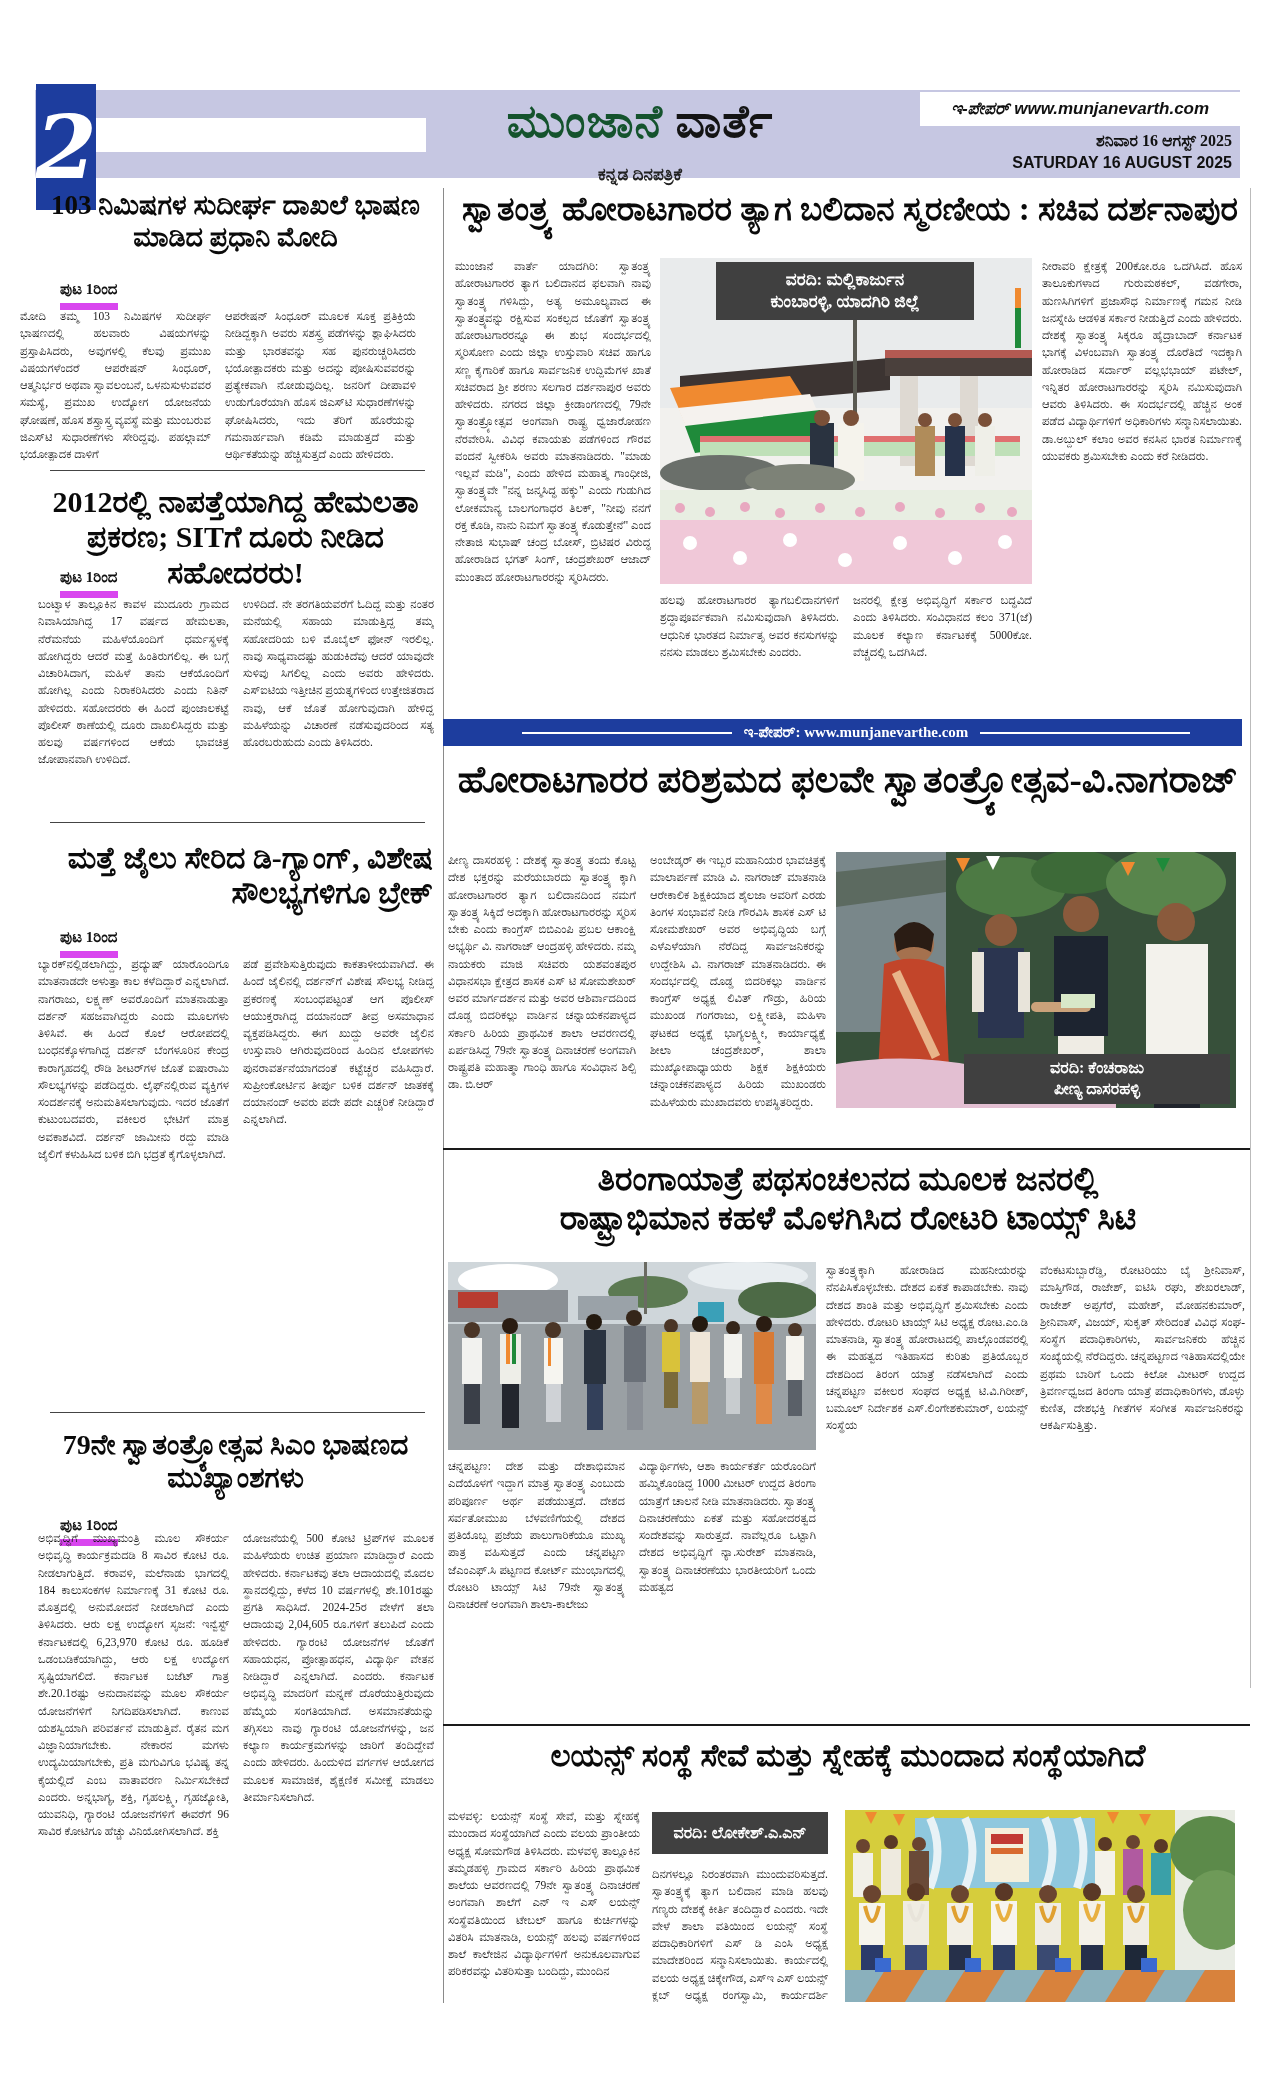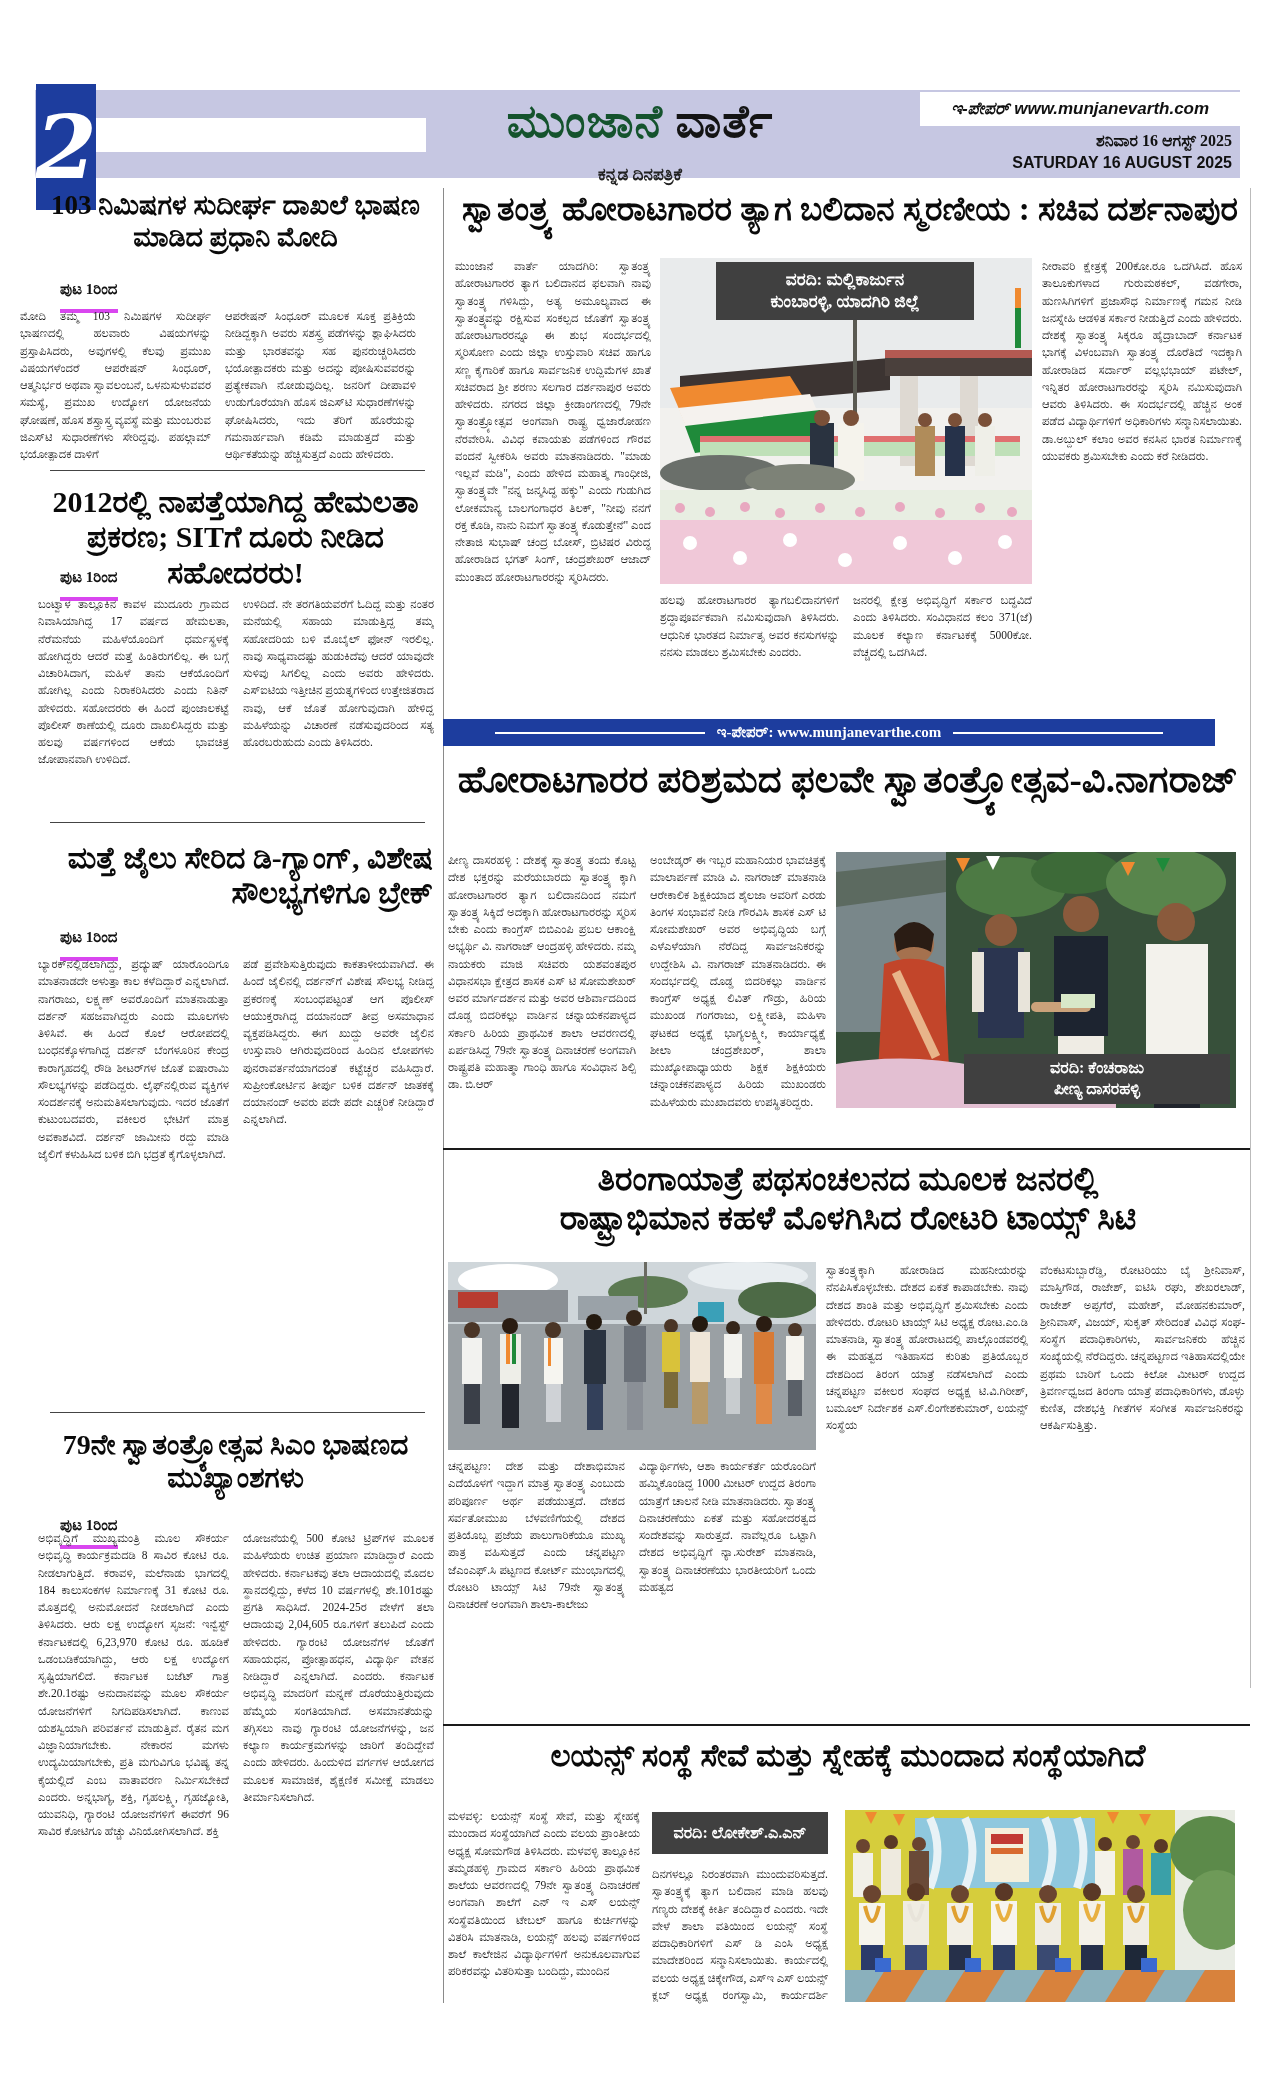--- a/index.html
+++ b/index.html
@@ -16,28 +16,28 @@
   .tagline{font-weight:bold;font-size:17px;color:#222;}
   .webbox{background:#ffffff;display:flex;align-items:center;justify-content:center;
           font-family:"Liberation Sans", sans-serif;font-weight:bold;font-size:17px;}
   .dateline{font-weight:bold;font-size:16px;text-align:right;}
   .dateline.en{font-family:"Liberation Sans", sans-serif;}
   
   .vrule{background:#8a8a8a;width:1px;}
   .hrule{background:#1a1a1a;height:2px;}
   
   .headline{font-weight:bold;text-align:center;line-height:1.18;color:#0a0a0a;}
-  .byline{font-weight:bold;font-size:15px;border-bottom:4px solid #d946ef;display:inline-block;padding-bottom:11px;}
+  .byline{font-weight:bold;font-size:15px;border-bottom:7px solid #d946ef;display:inline-block;padding-bottom:5px;}
   .body-text{font-size:11.5px;line-height:1.5;text-align:justify;overflow:hidden;color:#1a1a1a;}
   .cols2{display:flex;gap:14px;}
   .cols2 > div{flex:1;}
   .caption-box{background:#404040;color:#fff;font-weight:bold;text-align:center;
                display:flex;flex-direction:column;align-items:center;justify-content:center;line-height:1.3;}
   .epaper{background:#1d3d9e;color:#fff;display:flex;align-items:center;justify-content:center;gap:12px;
-          font-weight:bold;font-size:15px;}
+          font-weight:bold;font-size:15px;padding-left:27px;}
   .epaper .wline{height:2px;background:#fff;flex:1;max-width:210px;}
   .photo{overflow:hidden;background:#dfe3e5;}
   .photo svg{display:block;}
 </style>
 </head>
 <body>
 
 <div class="page">
 
   <div class="abs band" style="left:35px;top:90px;width:1205px;height:88px;"></div>

